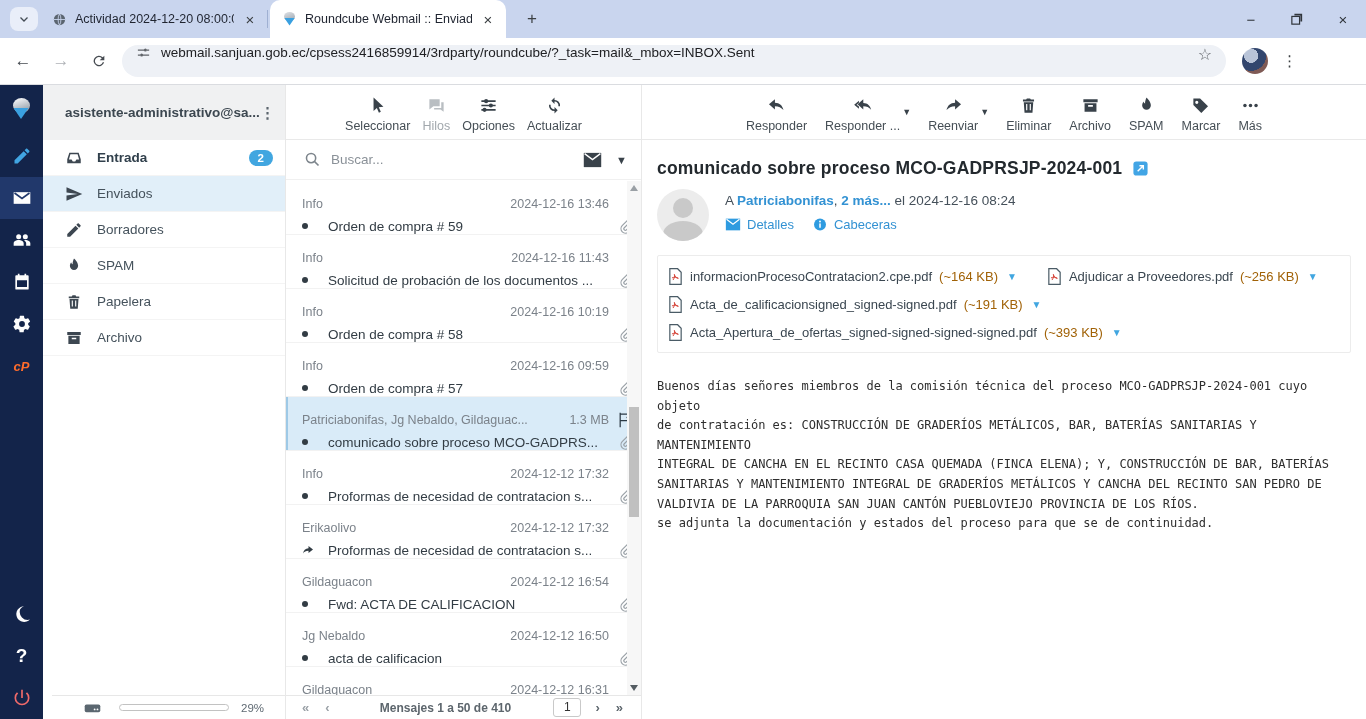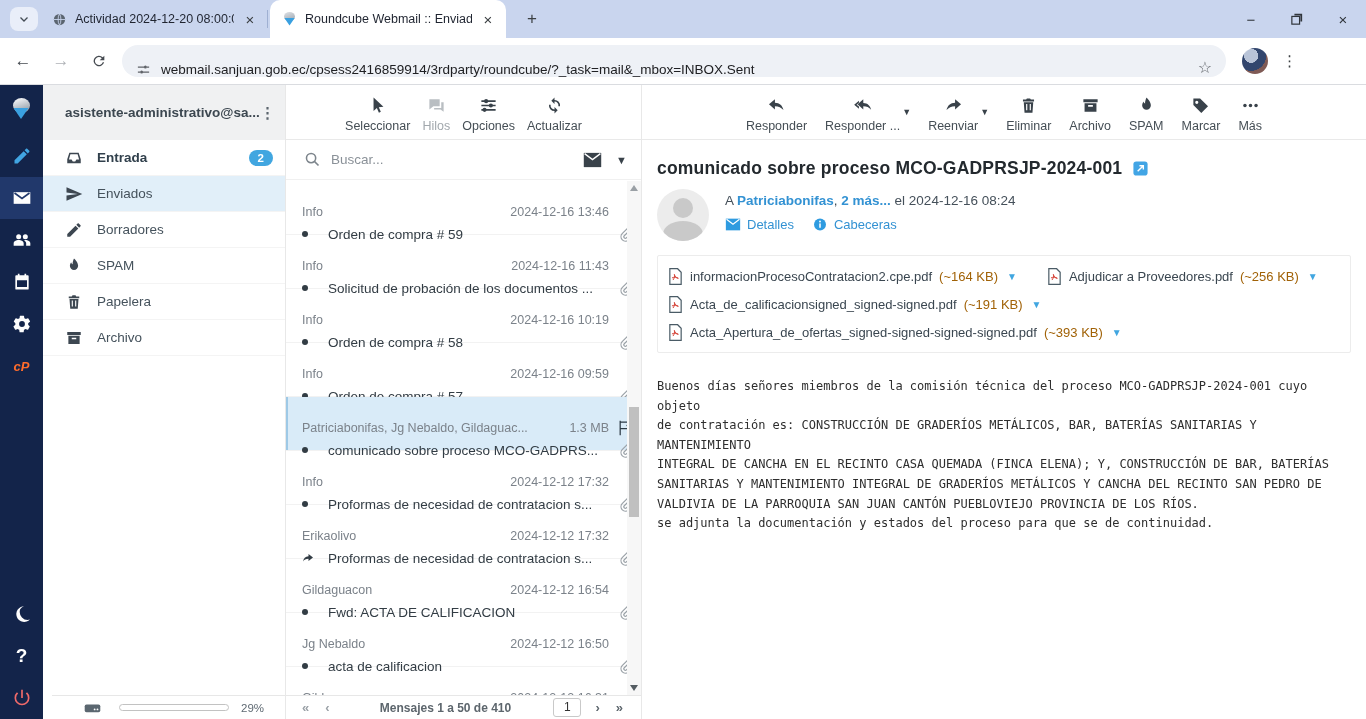--- a/index.html
+++ b/index.html
@@ -24,21 +24,21 @@
   .wctl { position:absolute; top:0; height:38px; width:46px; display:flex; align-items:center; justify-content:center;
     color:#30353b; font-size:15px; }
   #win-min { left:1228px; } #win-max { left:1274px; } #win-close { left:1320px; }
 
   #chromebar { position:absolute; left:0; top:38px; width:100%; height:47px; background:#fff;
     border-bottom:1px solid #dadce0; display:flex; align-items:center; }
   .navbtn { width:30px; height:30px; display:flex; align-items:center; justify-content:center;
     font-size:17px; color:#454a50; margin-left:8px; }
   .navbtn.disabled { color:#aeb1b6; }
   #urlpill { height:32px; flex:0 0 1104px; margin-left:8px; background:#eef1f6; border-radius:16px;
-    display:flex; align-items:flex-end; padding:0 14px; gap:10px; }
+    display:flex; align-items:flex-start; padding:0 14px; gap:10px; }
   #urlpill .url { font-size:13.5px; color:#202124; white-space:nowrap; overflow:hidden; }
   .star { margin-left:auto; font-size:16px; color:#5f6368; }
   .chrome-avatar { width:26px; height:26px; border-radius:50%; margin-left:16px;
     background:radial-gradient(circle at 35% 30%, #b9c4d8 0 28%, #32466e 29% 60%, #7f5a55 61% 100%); }
   .kebab { margin-left:14px; margin-right:12px; font-size:15px; color:#3c4043; letter-spacing:0; }
 
   
   #rail { position:absolute; left:0; top:85px; width:43px; bottom:0; background:#13244a;
     display:flex; flex-direction:column; align-items:center; }
   .rail-item { width:43px; height:42px; display:flex; align-items:center; justify-content:center; color:#fff; }
@@ -86,21 +86,21 @@
 
   #searchrow { height:40px; display:flex; align-items:center; padding:0 14px 0 18px; border-bottom:1px solid #f0f0f0; }
   #searchrow svg.mag { width:17px; height:17px; stroke:#7d858c; fill:none; }
   #searchrow input { flex:1; border:0; outline:none; font-size:13.5px; color:#333; margin-left:10px;
     font-family:"Liberation Sans", sans-serif; }
   #searchrow input::placeholder { color:#8a9198; }
   #searchrow svg.env { width:19px; height:16px; fill:#39424a; margin-right:14px; }
   #searchrow .chev { font-size:11px; color:#39424a; }
 
   #rows { position:absolute; top:96px; bottom:24px; left:0; right:0; overflow:hidden; }
-  .mrow { height:54px; padding:20px 6px 0 16px; border-bottom:1px solid #f2f2f2; position:relative; }
+  .mrow { height:54px; padding:12px 6px 0 16px; border-bottom:1px solid #f2f2f2; position:relative; }
   .mrow.selected { background:#d9ebf8; }
   .mrow.selected::before { content:""; position:absolute; left:0; top:0; bottom:0; width:2px; background:#9ec9e6; }
   .mrow .l1 { display:flex; align-items:center; height:21px; }
   .mrow .sender { flex:1; font-size:12.5px; color:#7b828a; white-space:nowrap; overflow:hidden; }
   .mrow .meta { font-size:12.5px; color:#7b828a; }
   .mrow .slot { width:26px; height:18px; display:flex; align-items:center; justify-content:flex-end; }
   .mrow .l2 { display:flex; align-items:center; height:24px; }
   .mrow .stat { width:12px; display:flex; align-items:center; }
   .dot { width:6px; height:6px; border-radius:50%; background:#323c44; }
   .fwd-ic { width:12px; height:12px; fill:#323c44; }

